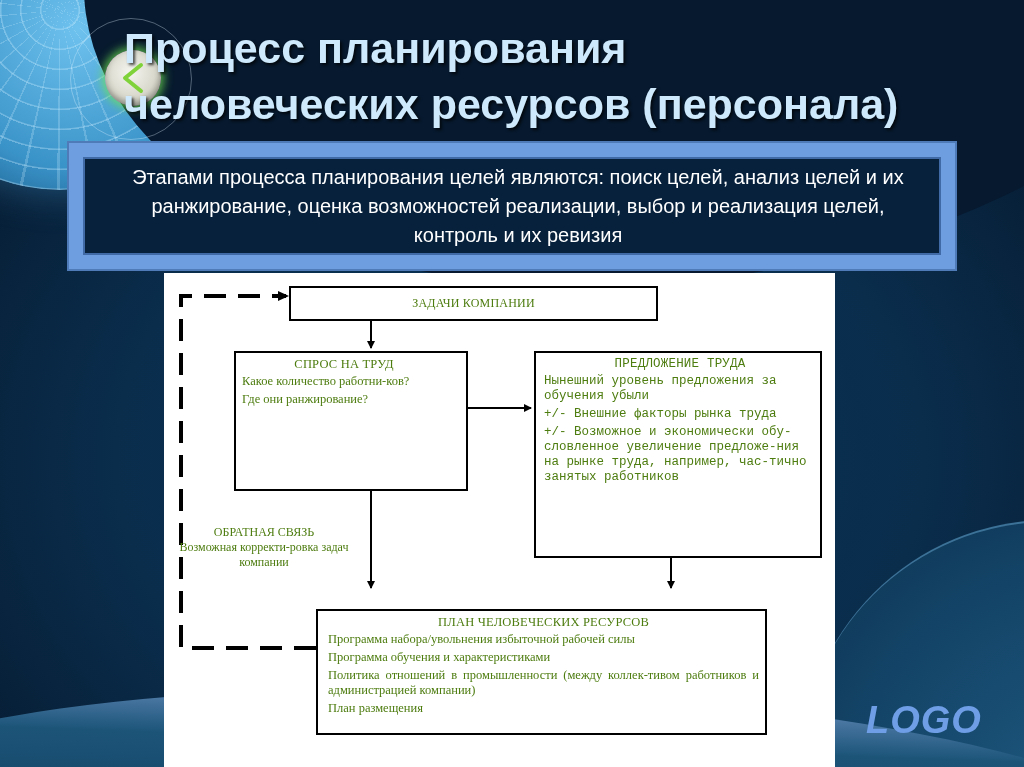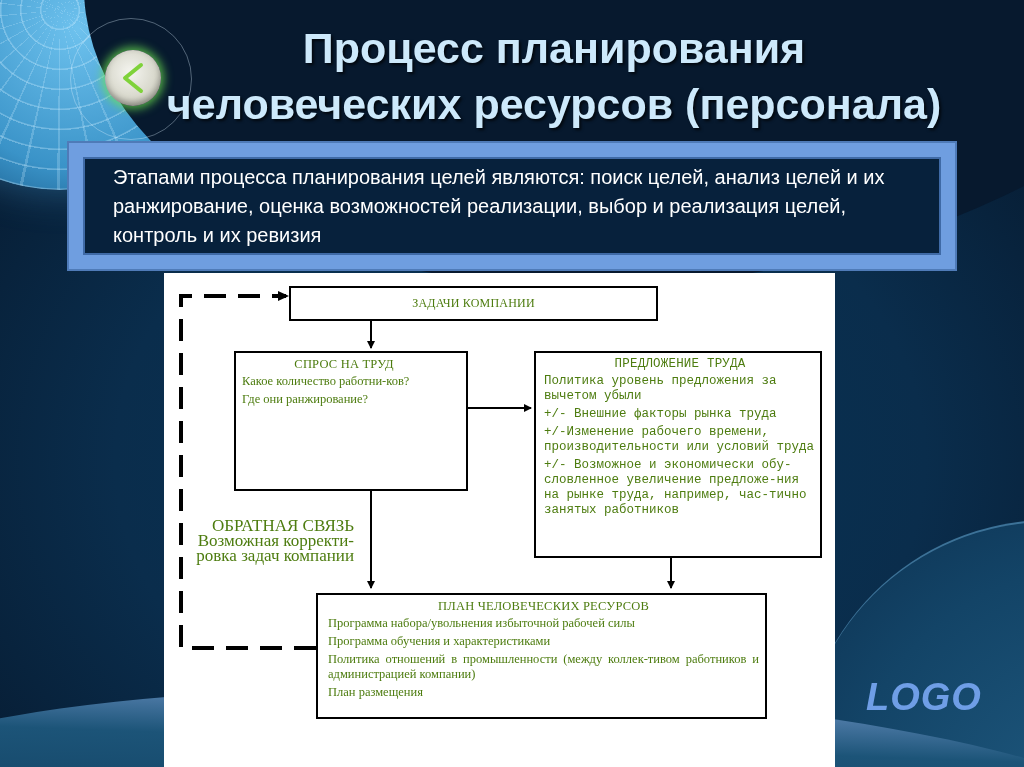--- a/index.html
+++ b/index.html
@@ -52,27 +52,27 @@
     box-shadow: 0 0 10px 3px rgba(110,230,80,0.75), inset 0 -3px 6px rgba(0,0,0,0.3);
     cursor: pointer;
   }
   .back-button svg { position: absolute; left: 14px; top: 12px; }
   .back-ring {
     position: absolute; left: 70px; top: 18px; width: 120px; height: 120px;
     border-radius: 50%; border: 1px solid rgba(220,240,255,0.35);
   }
   .title {
     position: absolute; right: 40px; top: 20px; width: 860px;
-    text-align: center; color: #cde9fb; font-weight: bold;
+    text-align: left; color: #cde9fb; font-weight: bold;
     font-size: 43px; line-height: 56px;
     text-shadow: 2px 2px 3px rgba(0,0,0,0.7);
   }
   .info-outer {
     position: absolute; left: 67px; top: 141px; width: 890px; height: 130px;
-    background: #6f9ee0; border: 2px solid #4f7bb8; box-sizing: border-box;
+    background: #6f9ee0; border: 2px solid #4f7bb8; box-sizing: border-box; text-align: center;
   }
   .info-inner {
     position: absolute; left: 14px; top: 14px; right: 14px; bottom: 14px;
     background: #07213c; border: 2px solid #3f6aa6;
     color: #ffffff; font-size: 20px; line-height: 29px;
     padding: 4px 16px 0 28px; box-sizing: border-box;
   }
   .diagram {
     position: absolute; left: 164px; top: 273px; width: 671px; height: 520px;
     background: #ffffff;
@@ -81,29 +81,29 @@
   .box {
     position: absolute; border: 2px solid #000; box-sizing: border-box; background: #fff;
     font-size: 12.5px; line-height: 15px;
   }
   .box .hdr { text-align: center; font-size: 12.5px; letter-spacing: 0.2px; }
   .box p { margin: 2px 0 3px 0; }
   .box-tasks { left: 125px; top: 13px; width: 369px; height: 35px; }
   .box-tasks .hdr { line-height: 31px; font-size: 12px; }
   .box-demand { left: 70px; top: 78px; width: 234px; height: 140px; padding: 4px 20px 0 6px; }
   .box-supply { left: 370px; top: 78px; width: 288px; height: 207px; padding: 4px 4px 0 8px; font-family: Liberation Mono, monospace; }
-  .box-plan { left: 152px; top: 320px; width: 451px; height: 126px; padding: 4px 6px 0 10px; }
+  .box-plan { left: 152px; top: 336px; width: 451px; height: 126px; padding: 4px 6px 0 10px; }
   .box-plan p.just { text-align: justify; }
   .feedback {
-    position: absolute; left: 10px; top: 245px; width: 180px;
-    text-align: right; font-size: 17px; line-height: 15px;
+    position: absolute; left: 10px; top: 252px; width: 180px;
+    text-align: center; font-size: 12px; line-height: 15px;
   }
   svg.lines { position: absolute; left: 0; top: 0; }
   .logo {
-    position: absolute; left: 866px; top: 676px;
+    position: absolute; left: 866px; top: 699px;
     color: #6f9ee6; font-size: 38px; font-weight: bold; font-style: italic;
     letter-spacing: 1px;
   }
 </style>
 </head>
 <body>
 
 <div class="bg"></div>
 <div class="bg-top-band"></div>
 <div class="globe"></div>
@@ -152,23 +152,22 @@
   </div>
 
   <div class="box box-demand">
     <div class="hdr">СПРОС НА ТРУД</div>
     <p>Какое количество работни-ков?</p>
     <p>Где они ранжирование?</p>
   </div>
 
   <div class="box box-supply">
     <div class="hdr">ПРЕДЛОЖЕНИЕ ТРУДА</div>
-    <p>Политика уровень предложения за вычетом убыли</p>
+    <p>Нынешний уровень предложения за обучения убыли</p>
     <p>+/- Внешние факторы рынка труда</p>
-    <p>+/-Изменение рабочего времени, производительности или условий труда</p>
     <p>+/- Возможное и экономически обу-словленное увеличение предложе-ния на рынке труда, например, час-тично занятых работников</p>
   </div>
 
   <div class="feedback">
     <div>ОБРАТНАЯ СВЯЗЬ</div>
     <div>Возможная корректи-ровка задач компании</div>
   </div>
 
   <div class="box box-plan">
     <div class="hdr">ПЛАН ЧЕЛОВЕЧЕСКИХ РЕСУРСОВ</div>

